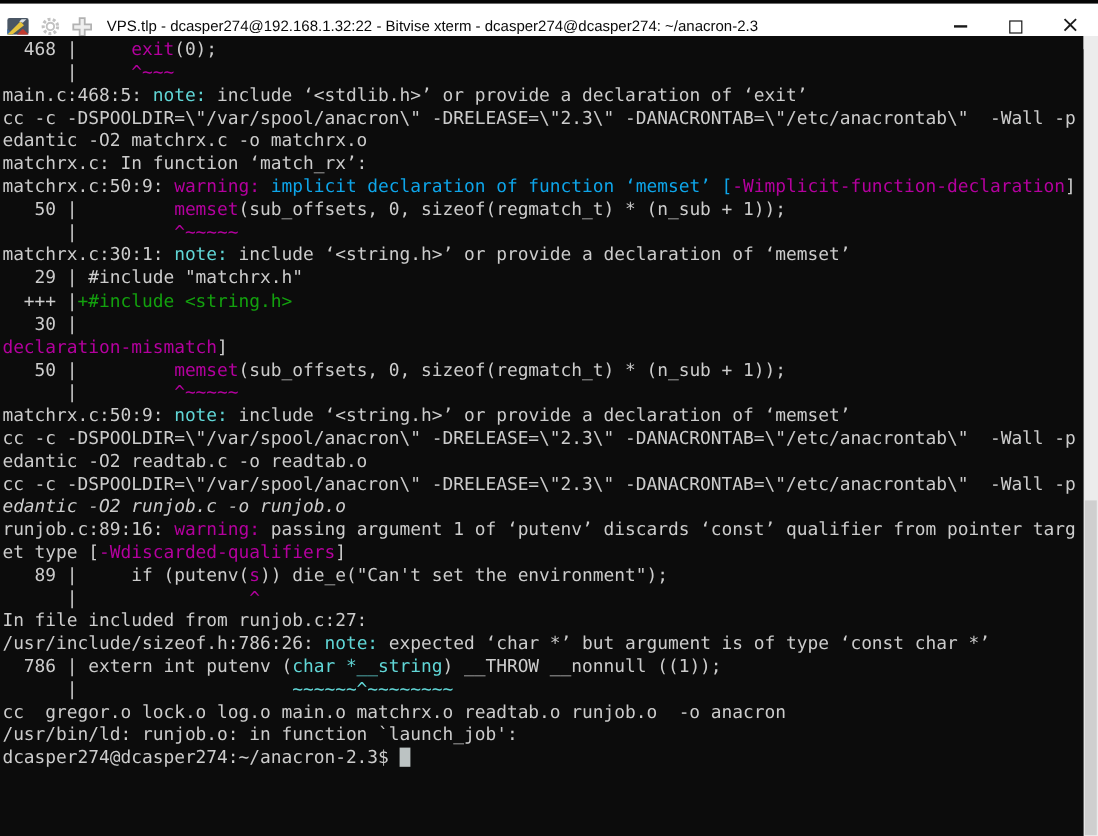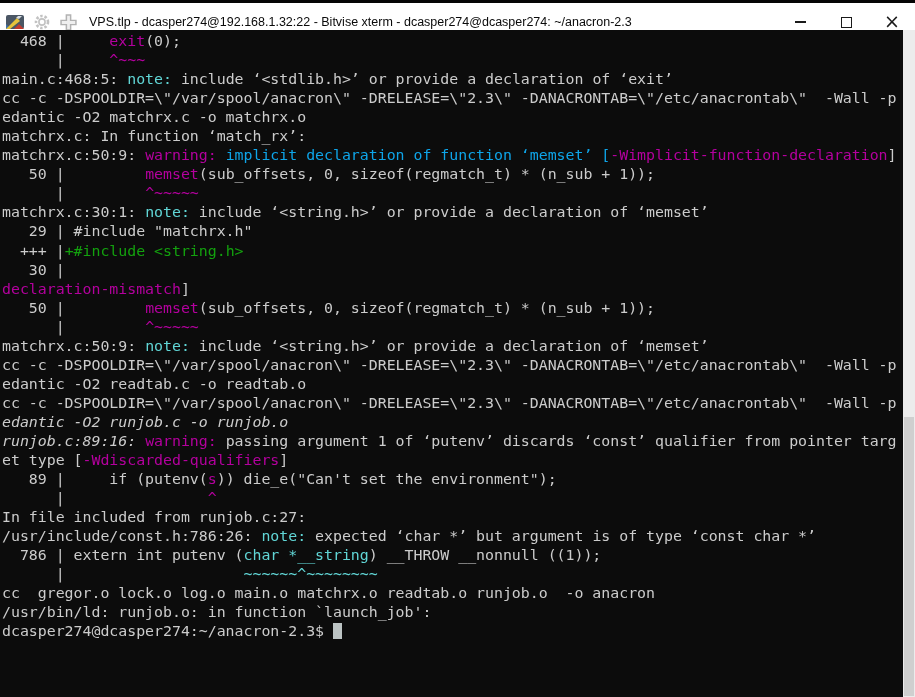--- a/index.html
+++ b/index.html
@@ -103,26 +103,26 @@
     <div class="trow"><span style="color: rgb(204, 204, 204);">  +++ |</span><span style="color: rgb(19, 161, 14);">+#include &lt;string.h&gt;</span></div>
     <div class="trow"><span style="color: rgb(204, 204, 204);">   30 |</span></div>
     <div class="trow"><span style="color: rgb(180, 0, 158);">declaration-mismatch</span><span style="color: rgb(204, 204, 204);">]</span></div>
     <div class="trow"><span style="color: rgb(204, 204, 204);">   50 |         </span><span style="color: rgb(180, 0, 158);">memset</span><span style="color: rgb(204, 204, 204);">(sub_offsets, 0, sizeof(regmatch_t) * (n_sub + 1));</span></div>
     <div class="trow"><span style="color: rgb(204, 204, 204);">      |         </span><span style="color: rgb(180, 0, 158);">^~~~~~</span></div>
     <div class="trow"><span style="color: rgb(204, 204, 204);">matchrx.c:50:9: </span><span style="color: rgb(97, 214, 214);">note:</span><span style="color: rgb(204, 204, 204);"> include ‘&lt;string.h&gt;’ or provide a declaration of ‘memset’</span></div>
     <div class="trow"><span style="color: rgb(204, 204, 204);">cc -c -DSPOOLDIR=\"/var/spool/anacron\" -DRELEASE=\"2.3\" -DANACRONTAB=\"/etc/anacrontab\"  -Wall -p</span></div>
     <div class="trow"><span style="color: rgb(204, 204, 204);">edantic -O2 readtab.c -o readtab.o</span></div>
     <div class="trow"><span style="color: rgb(204, 204, 204);">cc -c -DSPOOLDIR=\"/var/spool/anacron\" -DRELEASE=\"2.3\" -DANACRONTAB=\"/etc/anacrontab\"  -Wall -p</span></div>
     <div class="trow"><span style="color: rgb(204, 204, 204); font-style: italic;">edantic -O2 runjob.c -o runjob.o</span></div>
-    <div class="trow"><span style="color: rgb(204, 204, 204); font-style: italic;">runjob.c:89:16: </span><span style="color: rgb(180, 0, 158);">warning:</span><span style="color: rgb(204, 204, 204);"> passing argument 1 of ‘putenv’ discards ‘const’ qualifier from pointer targ</span></div>
+    <div class="trow"><span style="color: rgb(204, 204, 204);">runjob.c:89:16: </span><span style="color: rgb(180, 0, 158);">warning:</span><span style="color: rgb(204, 204, 204);"> passing argument 1 of ‘putenv’ discards ‘const’ qualifier from pointer targ</span></div>
     <div class="trow"><span style="color: rgb(204, 204, 204);">et type [</span><span style="color: rgb(180, 0, 158);">-Wdiscarded-qualifiers</span><span style="color: rgb(204, 204, 204);">]</span></div>
     <div class="trow"><span style="color: rgb(204, 204, 204);">   89 |     if (putenv(</span><span style="color: rgb(180, 0, 158);">s</span><span style="color: rgb(204, 204, 204);">)) die_e("Can't set the environment");</span></div>
     <div class="trow"><span style="color: rgb(204, 204, 204);">      |                </span><span style="color: rgb(180, 0, 158);">^</span></div>
     <div class="trow"><span style="color: rgb(204, 204, 204);">In file included from runjob.c:27:</span></div>
-    <div class="trow"><span style="color: rgb(204, 204, 204);">/usr/include/const.h:786:26: </span><span style="color: rgb(97, 214, 214);">note:</span><span style="color: rgb(204, 204, 204);"> expected ‘char *’ but argument is of type ‘const char *’</span></div>
+    <div class="trow"><span style="color: rgb(204, 204, 204);">/usr/include/sizeof.h:786:26: </span><span style="color: rgb(97, 214, 214);">note:</span><span style="color: rgb(204, 204, 204);"> expected ‘char *’ but argument is of type ‘const char *’</span></div>
     <div class="trow"><span style="color: rgb(204, 204, 204);">  786 | extern int putenv (</span><span style="color: rgb(97, 214, 214);">char *__string</span><span style="color: rgb(204, 204, 204);">) __THROW __nonnull ((1));</span></div>
     <div class="trow"><span style="color: rgb(204, 204, 204);">      |                    </span><span style="color: rgb(97, 214, 214);">~~~~~~^~~~~~~~~</span></div>
     <div class="trow"><span style="color: rgb(204, 204, 204);">cc  gregor.o lock.o log.o main.o matchrx.o readtab.o runjob.o  -o anacron</span></div>
     <div class="trow"><span style="color: rgb(204, 204, 204);">/usr/bin/ld: runjob.o: in function `launch_job':</span></div>
     <div class="trow"><span style="color: rgb(204, 204, 204);">dcasper274@dcasper274:~/anacron-2.3$ </span><span class="cursor" style="background: rgb(188, 195, 195);"></span></div>
   </div>
 
 <div class="scrollbar">
   <div class="scroll-thumb"></div>
 </div>

